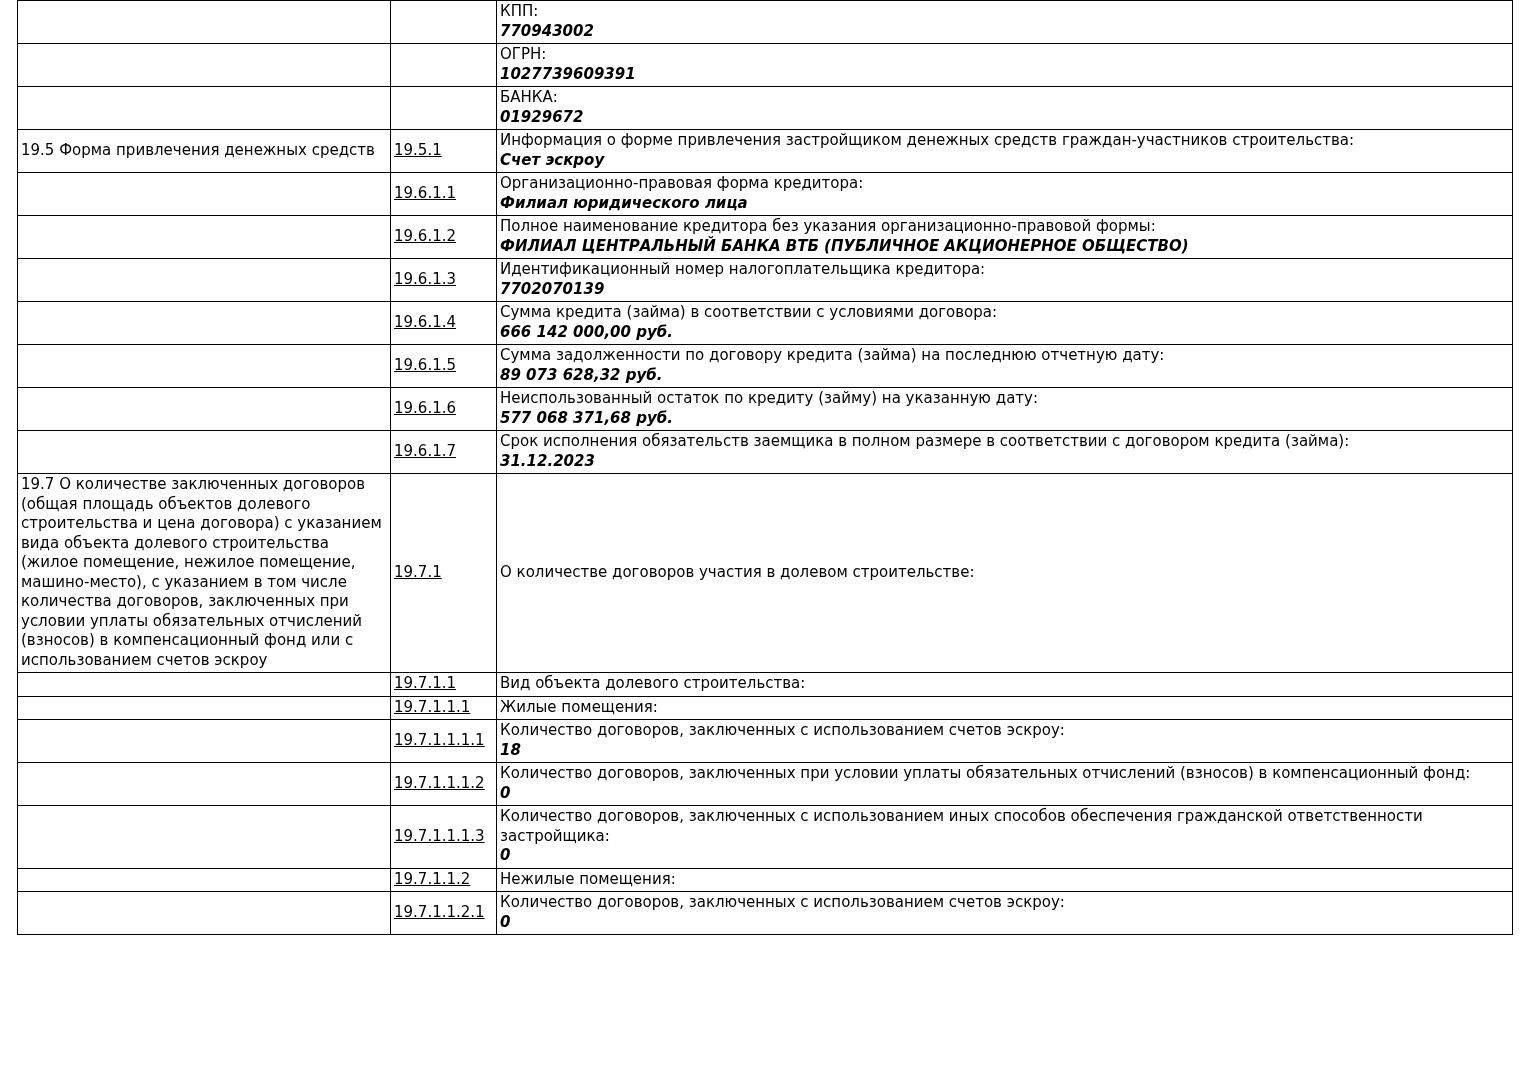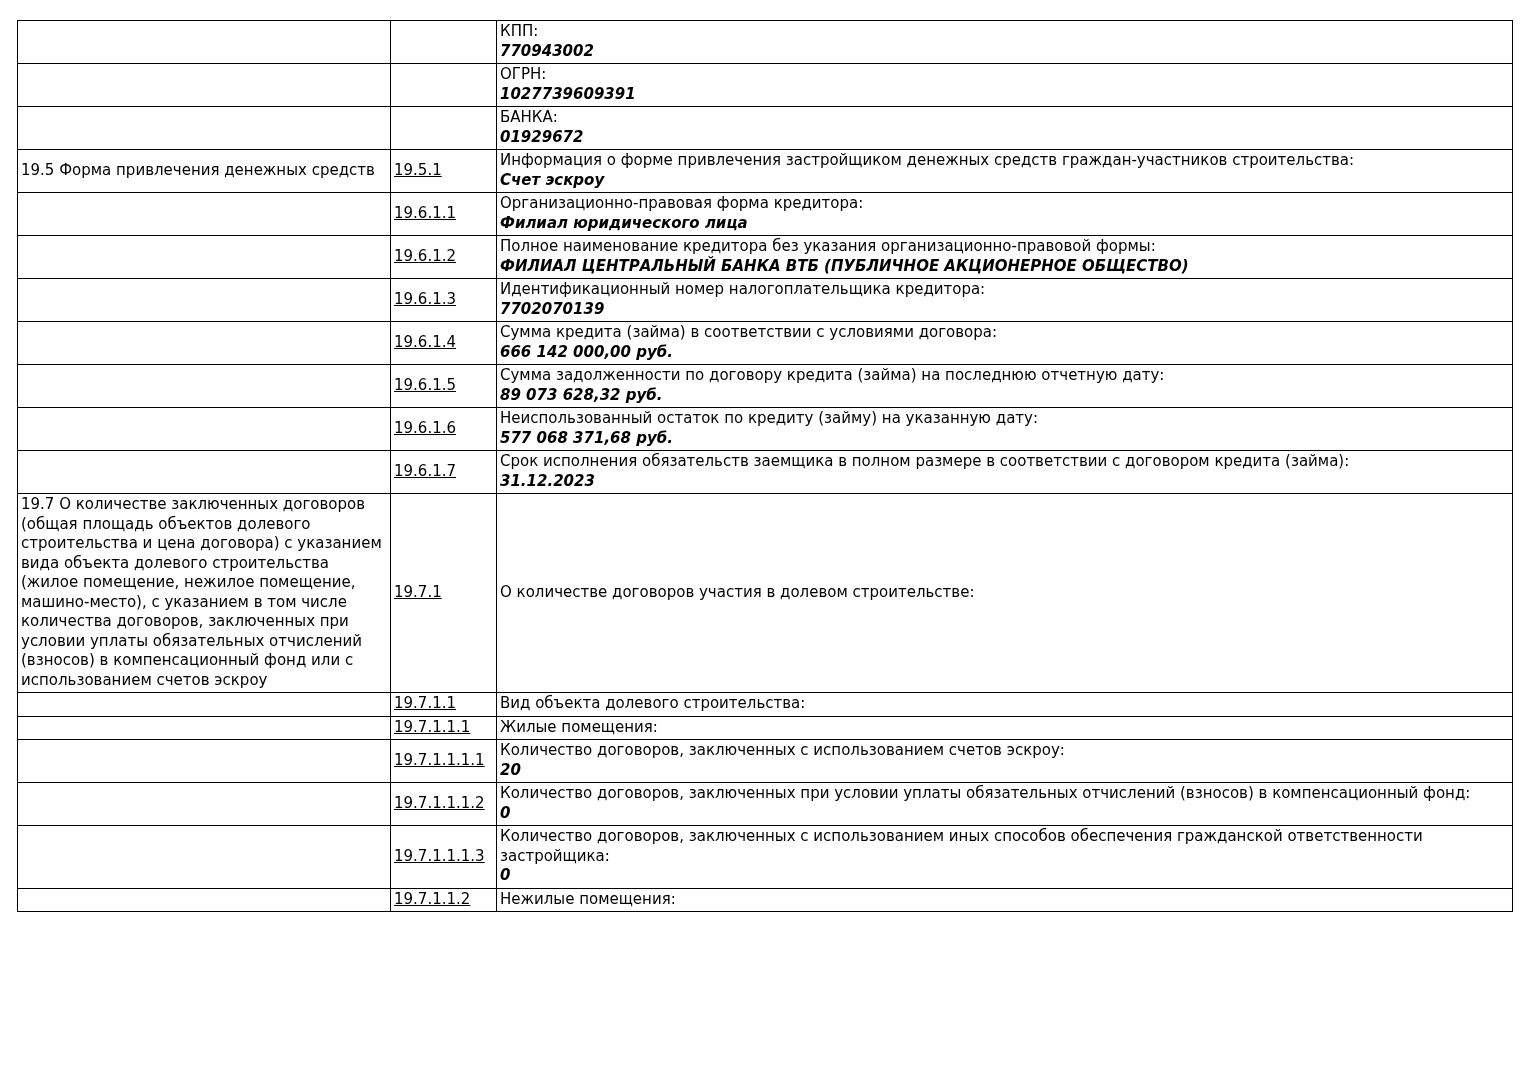--- a/index.html
+++ b/index.html
@@ -7,21 +7,21 @@
     margin: 0;
     padding: 0;
     background: #ffffff;
     color: #000000;
     font-family: "DejaVu Sans", "Liberation Sans", sans-serif;
     font-size: 15px;
   }
   .page {
     width: 1529px;
     min-height: 1080px;
-    padding: 20px 17px 30px 17px;
+    padding: 0 17px 30px 17px;
     background: #ffffff;
   }
   table.decl {
     border-collapse: collapse;
     table-layout: fixed;
     width: 1495px;
     background: #ffffff;
   }
   table.decl td {
     border: 1px solid #000000;
@@ -188,21 +188,21 @@
       <div class="content-label">Жилые помещения:</div>
 
     </td>
   </tr>
 
   <tr>
     <td class="col-section"></td>
     <td class="col-code">19.7.1.1.1.1</td>
     <td class="col-content">
       <div class="content-label">Количество договоров, заключенных с использованием счетов эскроу:</div>
-      <div class="content-value">20</div>
+      <div class="content-value">18</div>
     </td>
   </tr>
 
   <tr>
     <td class="col-section"></td>
     <td class="col-code">19.7.1.1.1.2</td>
     <td class="col-content">
       <div class="content-label">Количество договоров, заключенных при условии уплаты обязательных отчислений (взносов) в компенсационный фонд:</div>
       <div class="content-value">0</div>
     </td>
@@ -219,15 +219,23 @@
 
   <tr>
     <td class="col-section"></td>
     <td class="col-code">19.7.1.1.2</td>
     <td class="col-content">
       <div class="content-label">Нежилые помещения:</div>
 
     </td>
   </tr>
 
+  <tr>
+    <td class="col-section"></td>
+    <td class="col-code">19.7.1.1.2.1</td>
+    <td class="col-content">
+      <div class="content-label">Количество договоров, заключенных с использованием счетов эскроу:</div>
+      <div class="content-value">0</div>
+    </td>
+  </tr>
 </tbody>
   </table>
 </div>
 
 </body></html>

